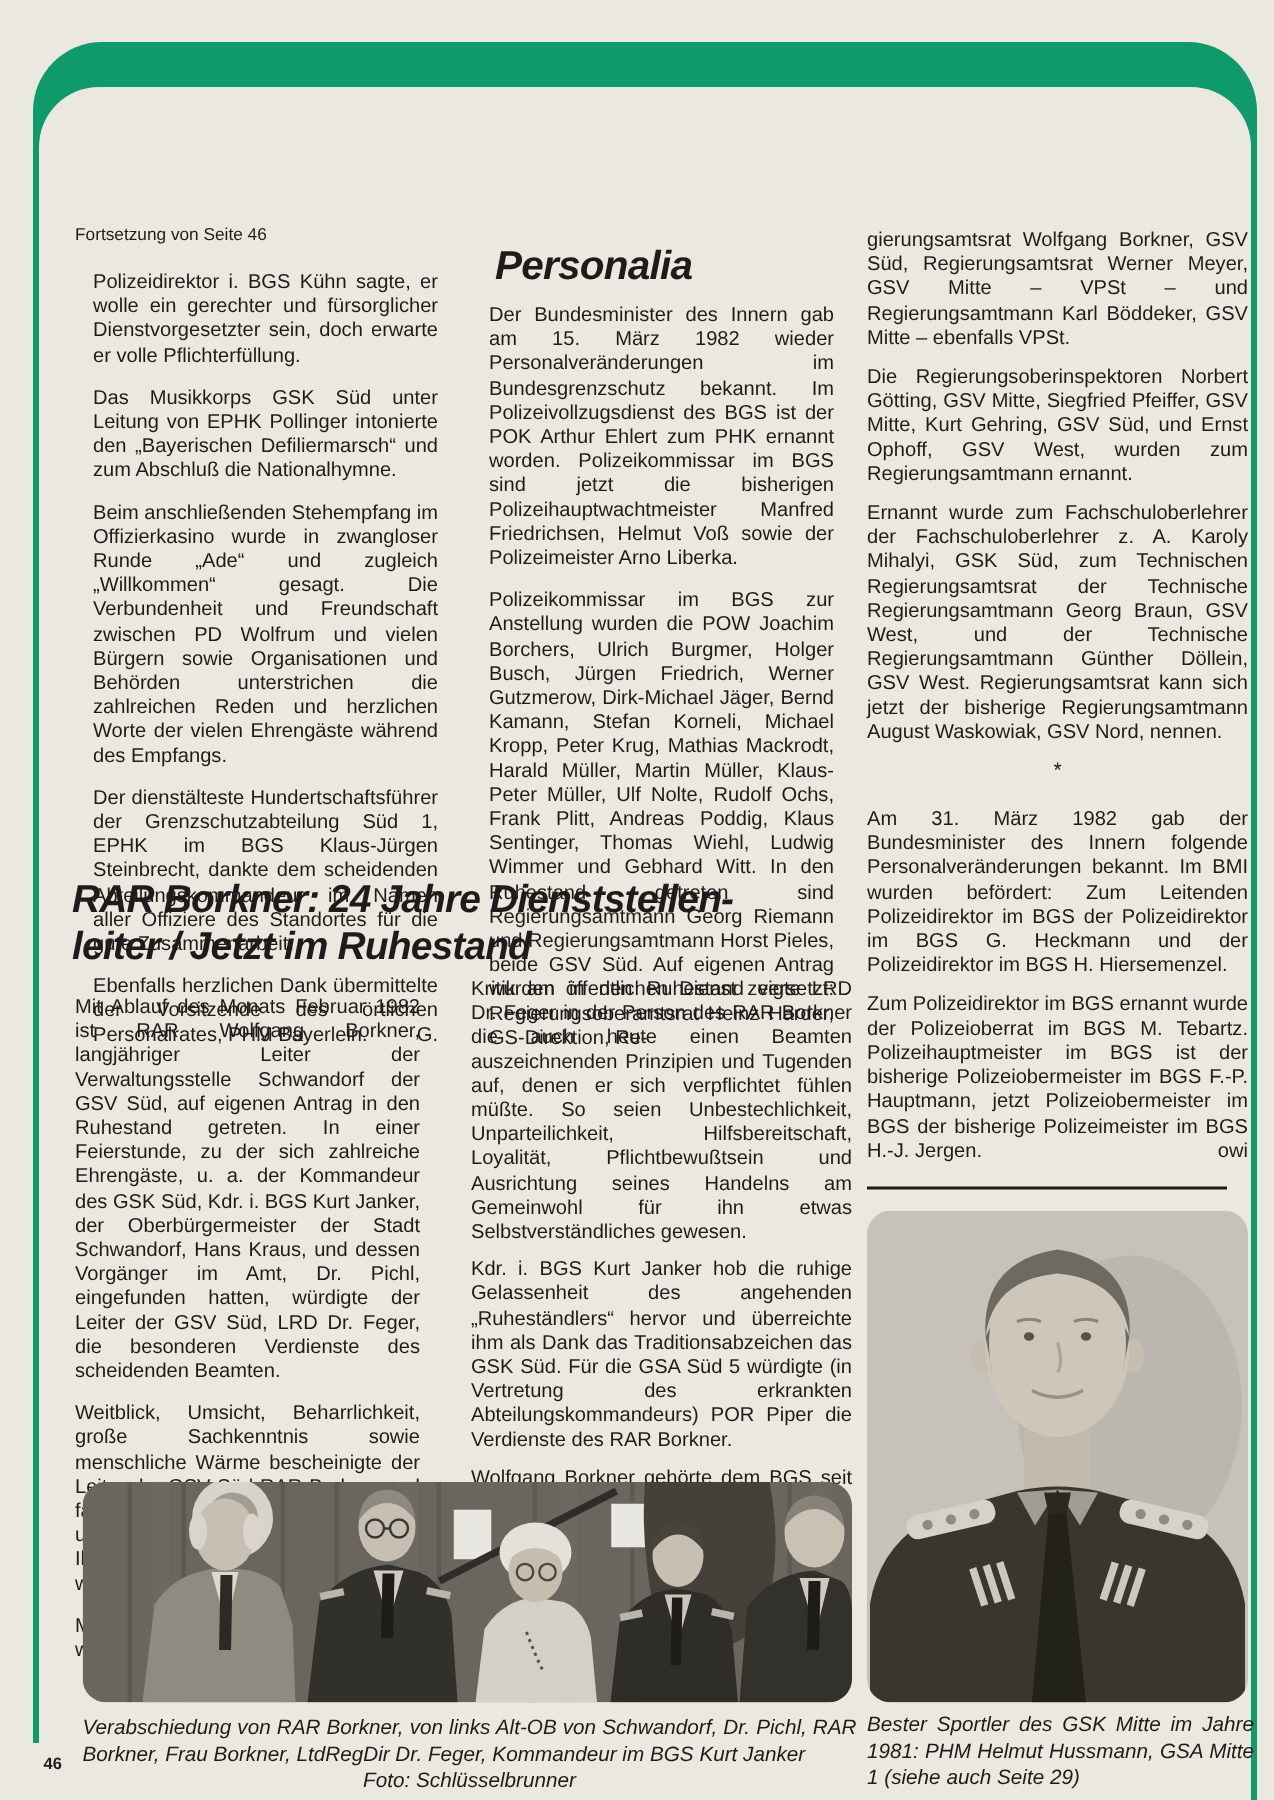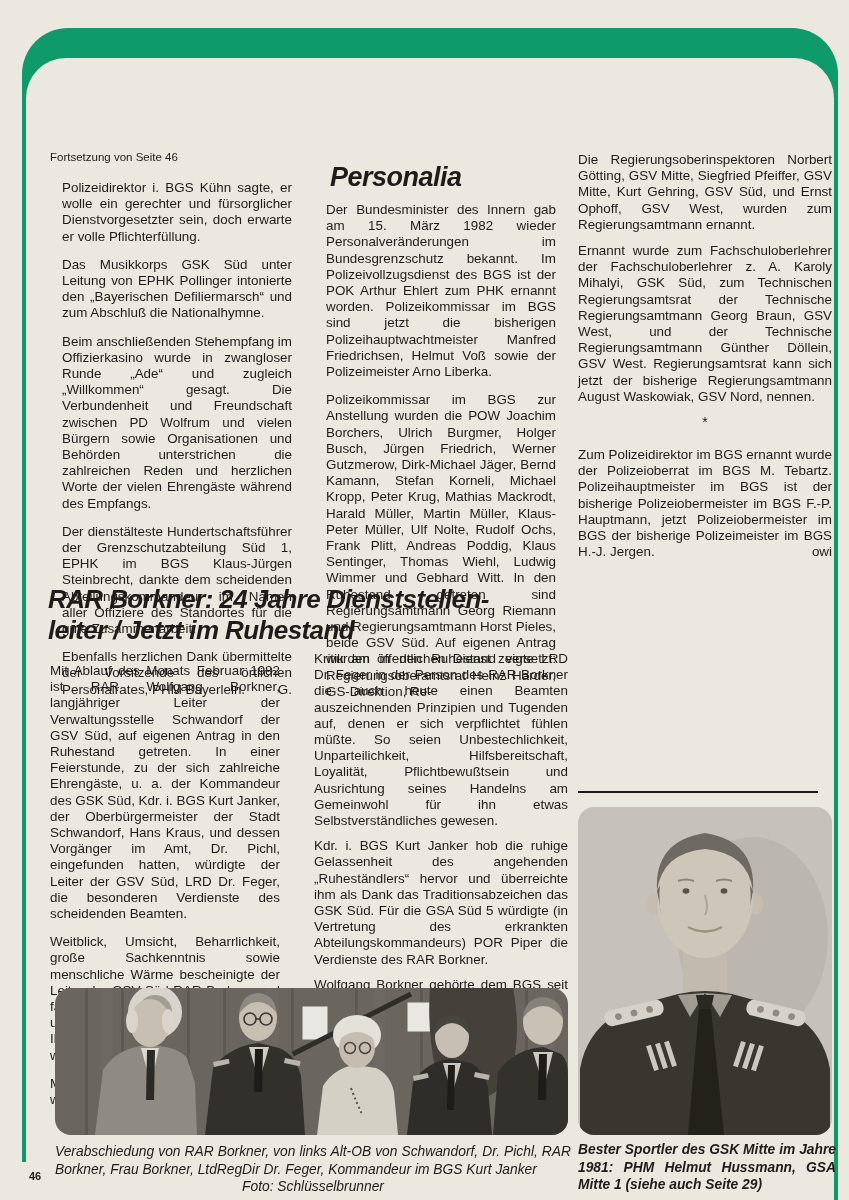--- a/index.html
+++ b/index.html
@@ -62,21 +62,21 @@
   .photo{position:absolute;overflow:hidden;border-radius:16px;}
   .group-photo{left:55px;top:988px;width:513px;height:147px;}
   .portrait-photo{left:578px;top:807px;width:254px;height:328px;}
   .photo svg{display:block;width:100%;height:100%;}
   
   .caption{
     position:absolute;font-style:italic;font-size:13.8px;line-height:17.5px;
     text-align:justify;
   }
   .caption-left{left:55px;top:1143px;width:516px;}
-  .caption-right{left:578px;top:1141px;width:258px;font-weight:bold;}
+  .caption-right{left:578px;top:1141px;width:258px;}
   .credit{display:block;text-align:center;}
   .pageno{
     position:absolute;left:29px;top:1170px;
     font-size:11px;font-weight:600;
   }
 </style>
 </head>
 <body>
 
 <div class="page">
@@ -95,23 +95,25 @@
     <p><span>Ebenfalls herzlichen Dank übermittelte der Vorsitzende des örtlichen Personalrates, PHM Bayerlein.</span> <span class="signoff">G.</span></p>
   </div>
 
   <h2 class="personalia-title">Personalia</h2>
   <div class="col col2">
     <p>Der Bundesminister des Innern gab am 15. März 1982 wieder Personalveränderungen im Bundesgrenzschutz bekannt. Im Polizeivollzugsdienst des BGS ist der POK Arthur Ehlert zum PHK ernannt worden. Polizeikommissar im BGS sind jetzt die bisherigen Polizeihauptwachtmeister Manfred Friedrichsen, Helmut Voß sowie der Polizeimeister Arno Liberka.</p>
     <p>Polizeikommissar im BGS zur Anstellung wurden die POW Joachim Borchers, Ulrich Burgmer, Holger Busch, Jürgen Friedrich, Werner Gutzmerow, Dirk-Michael Jäger, Bernd Kamann, Stefan Korneli, Michael Kropp, Peter Krug, Mathias Mackrodt, Harald Müller, Martin Müller, Klaus-Peter Müller, Ulf Nolte, Rudolf Ochs, Frank Plitt, Andreas Poddig, Klaus Sentinger, Thomas Wiehl, Ludwig Wimmer und Gebhard Witt. In den Ruhestand getreten sind Regierungsamtmann Georg Riemann und Regierungsamtmann Horst Pieles, beide GSV Süd. Auf eigenen Antrag wurden in den Ruhestand versetzt: Regierungsoberamtsrat Heinz Harder, GS-Direktion, Re-</p>
   </div>
 
   <div class="col col3">
+    <p>gierungsamtsrat Wolfgang Borkner, GSV Süd, Regierungsamtsrat Werner Meyer, GSV Mitte – VPSt – und Regierungsamtmann Karl Böddeker, GSV Mitte – ebenfalls VPSt.</p>
     <p>Die Regierungsoberinspektoren Norbert Götting, GSV Mitte, Siegfried Pfeiffer, GSV Mitte, Kurt Gehring, GSV Süd, und Ernst Ophoff, GSV West, wurden zum Regierungsamtmann ernannt.</p>
     <p>Ernannt wurde zum Fachschuloberlehrer der Fachschuloberlehrer z. A. Karoly Mihalyi, GSK Süd, zum Technischen Regierungsamtsrat der Technische Regierungsamtmann Georg Braun, GSV West, und der Technische Regierungsamtmann Günther Döllein, GSV West. Regierungsamtsrat kann sich jetzt der bisherige Regierungsamtmann August Waskowiak, GSV Nord, nennen.</p>
     <div class="star-sep">*</div>
+    <p>Am 31. März 1982 gab der Bundesminister des Innern folgende Personalveränderungen bekannt. Im BMI wurden befördert: Zum Leitenden Polizeidirektor im BGS der Polizeidirektor im BGS G. Heckmann und der Polizeidirektor im BGS H. Hiersemenzel.</p>
     <p><span>Zum Polizeidirektor im BGS ernannt wurde der Polizeioberrat im BGS M. Tebartz. Polizeihauptmeister im BGS ist der bisherige Polizeiobermeister im BGS F.-P. Hauptmann, jetzt Polizeiobermeister im BGS der bisherige Polizeimeister im BGS H.-J. Jergen.</span> <span class="signoff">owi</span></p>
   </div>
 
   <h1 class="headline">
     <span>RAR Borkner: 24 Jahre Dienststellen-</span><br>
     <span>leiter / Jetzt im Ruhestand</span>
   </h1>
   <div class="col bcol1">
     <p>Mit Ablauf des Monats Februar 1982 ist RAR Wolfgang Borkner, langjähriger Leiter der Verwaltungsstelle Schwandorf der GSV Süd, auf eigenen Antrag in den Ruhestand getreten. In einer Feierstunde, zu der sich zahlreiche Ehrengäste, u. a. der Kommandeur des GSK Süd, Kdr. i. BGS Kurt Janker, der Oberbürgermeister der Stadt Schwandorf, Hans Kraus, und dessen Vorgänger im Amt, Dr. Pichl, eingefunden hatten, würdigte der Leiter der GSV Süd, LRD Dr. Feger, die besonderen Verdienste des scheidenden Beamten.</p>
     <p>Weitblick, Umsicht, Beharrlichkeit, große Sachkenntnis sowie menschliche Wärme bescheinigte der Leiter der GSV Süd RAR Borkner und faßte zusammen: „Dank Ihrer unverwechselbaren Ausstrahlung und Ihrer wohltuend gelassenen Führung war Ihr Amt wahrlich optimal besetzt.“</p>

